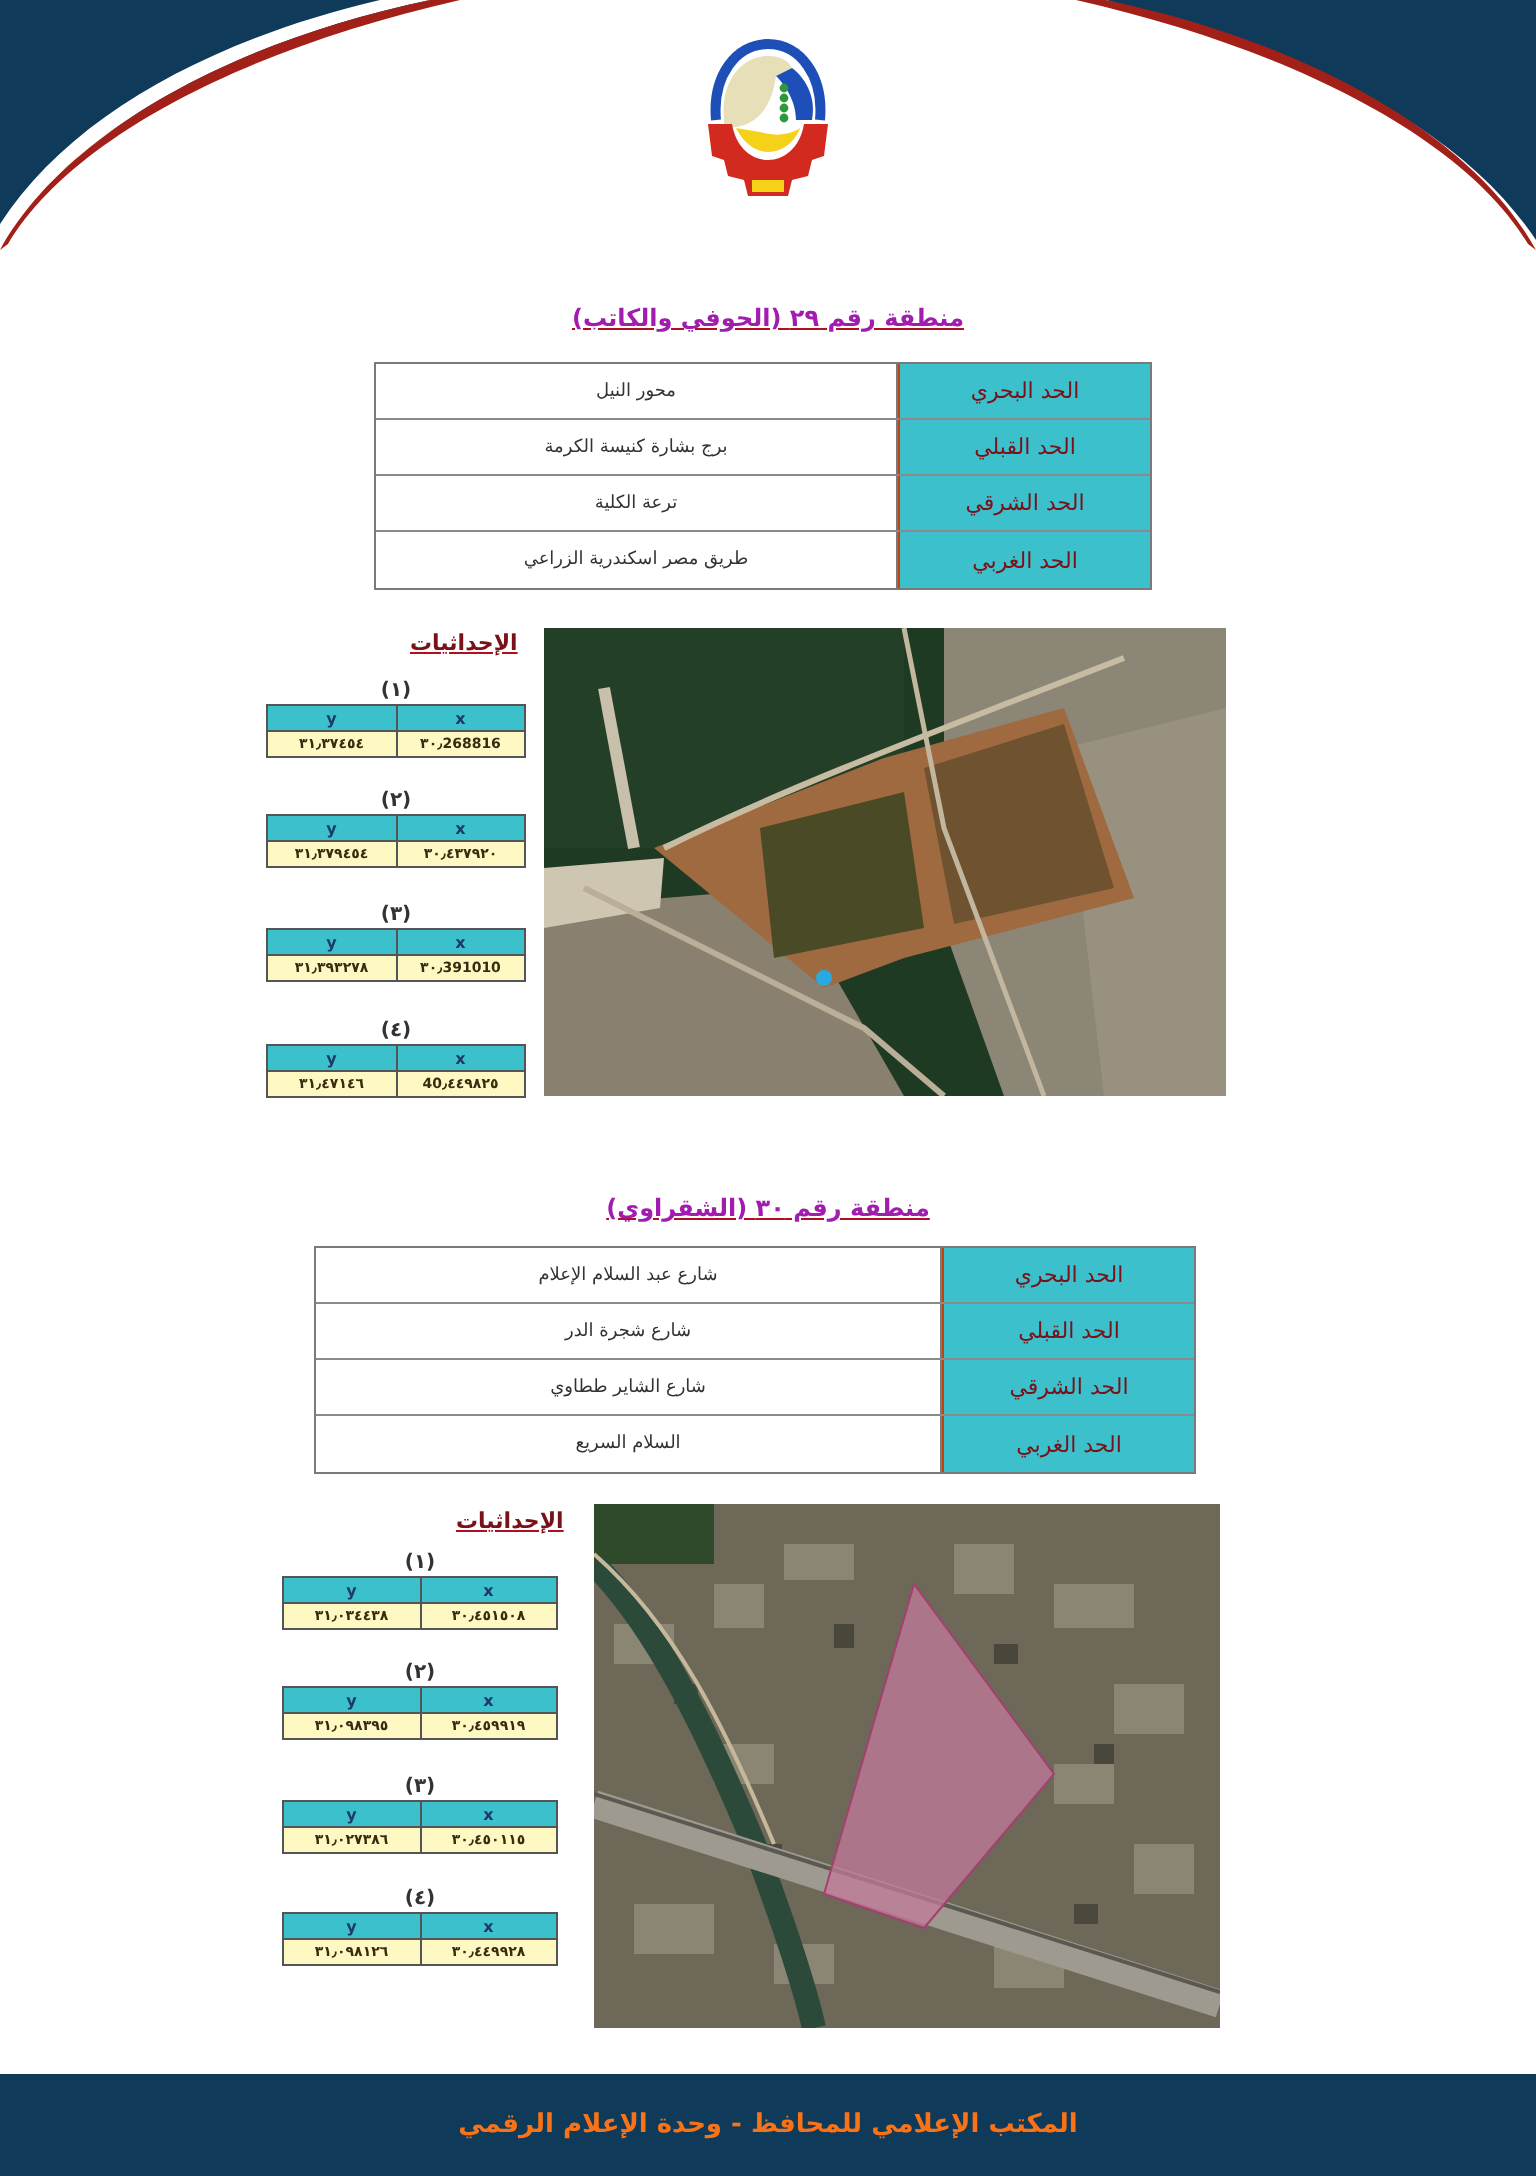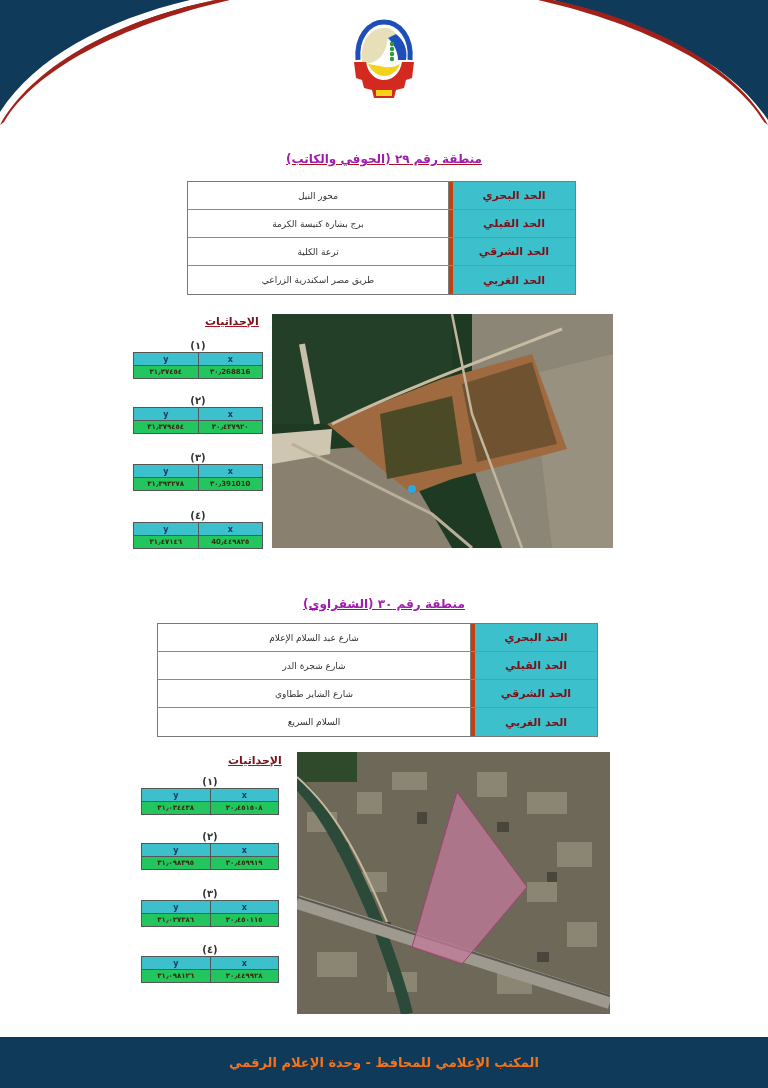--- a/index.html
+++ b/index.html
@@ -22,36 +22,36 @@
   
   .bound-table { position: absolute; border: 1px solid #7a7a7a; background: #fff; }
   .bound-row { display: flex; height: 28px; border-bottom: 1px solid #8a8a8a; }
   .bound-row:last-child { border-bottom: none; }
   .bound-value {
     flex: 1; display: flex; align-items: center; justify-content: center;
     font-size: 9px; color: #333; direction: rtl; border-right: 1px solid #7a7a7a;
   }
   .bound-label {
     width: 126px; background: #3cc0cc; display: flex; align-items: center; justify-content: center;
-    font-size: 11px; font-weight: bold; color: #7a1018; direction: rtl;
-    border-left: 4px solid #c2410c;
+    font-size: 11px; font-weight: normal; color: #7a1018; direction: rtl;
+    border-left: 1px solid #c2410c;
   }
 
   
   .coords-title {
     position: absolute; font-size: 11px; font-weight: bold; color: #7a1018; direction: rtl;
     text-decoration: underline; text-decoration-color: #b01020; text-align: center;
   }
   .coord-block { position: absolute; width: 130px; }
   .coord-num {
     text-align: center; font-size: 10px; font-weight: bold; color: #333; height: 12px; line-height: 12px;
   }
   .coord-table { border: 1px solid #555; }
   .coord-head { display: flex; height: 13px; background: #3cc0cc; border-bottom: 1px solid #555; }
-  .coord-vals { display: flex; height: 12px; background: #22c55e; }
+  .coord-vals { display: flex; height: 12px; background: #fef9c3; }
   .coord-cell {
     flex: 1; display: flex; align-items: center; justify-content: center;
     font-size: 8px; font-weight: bold; color: #1a3a6a;
   }
   .coord-vals .coord-cell { color: #3a2a10; font-size: 7px; }
   .coord-cell + .coord-cell { border-left: 1px solid #555; }
 
   
   .map { position: absolute; overflow: hidden; }
 

